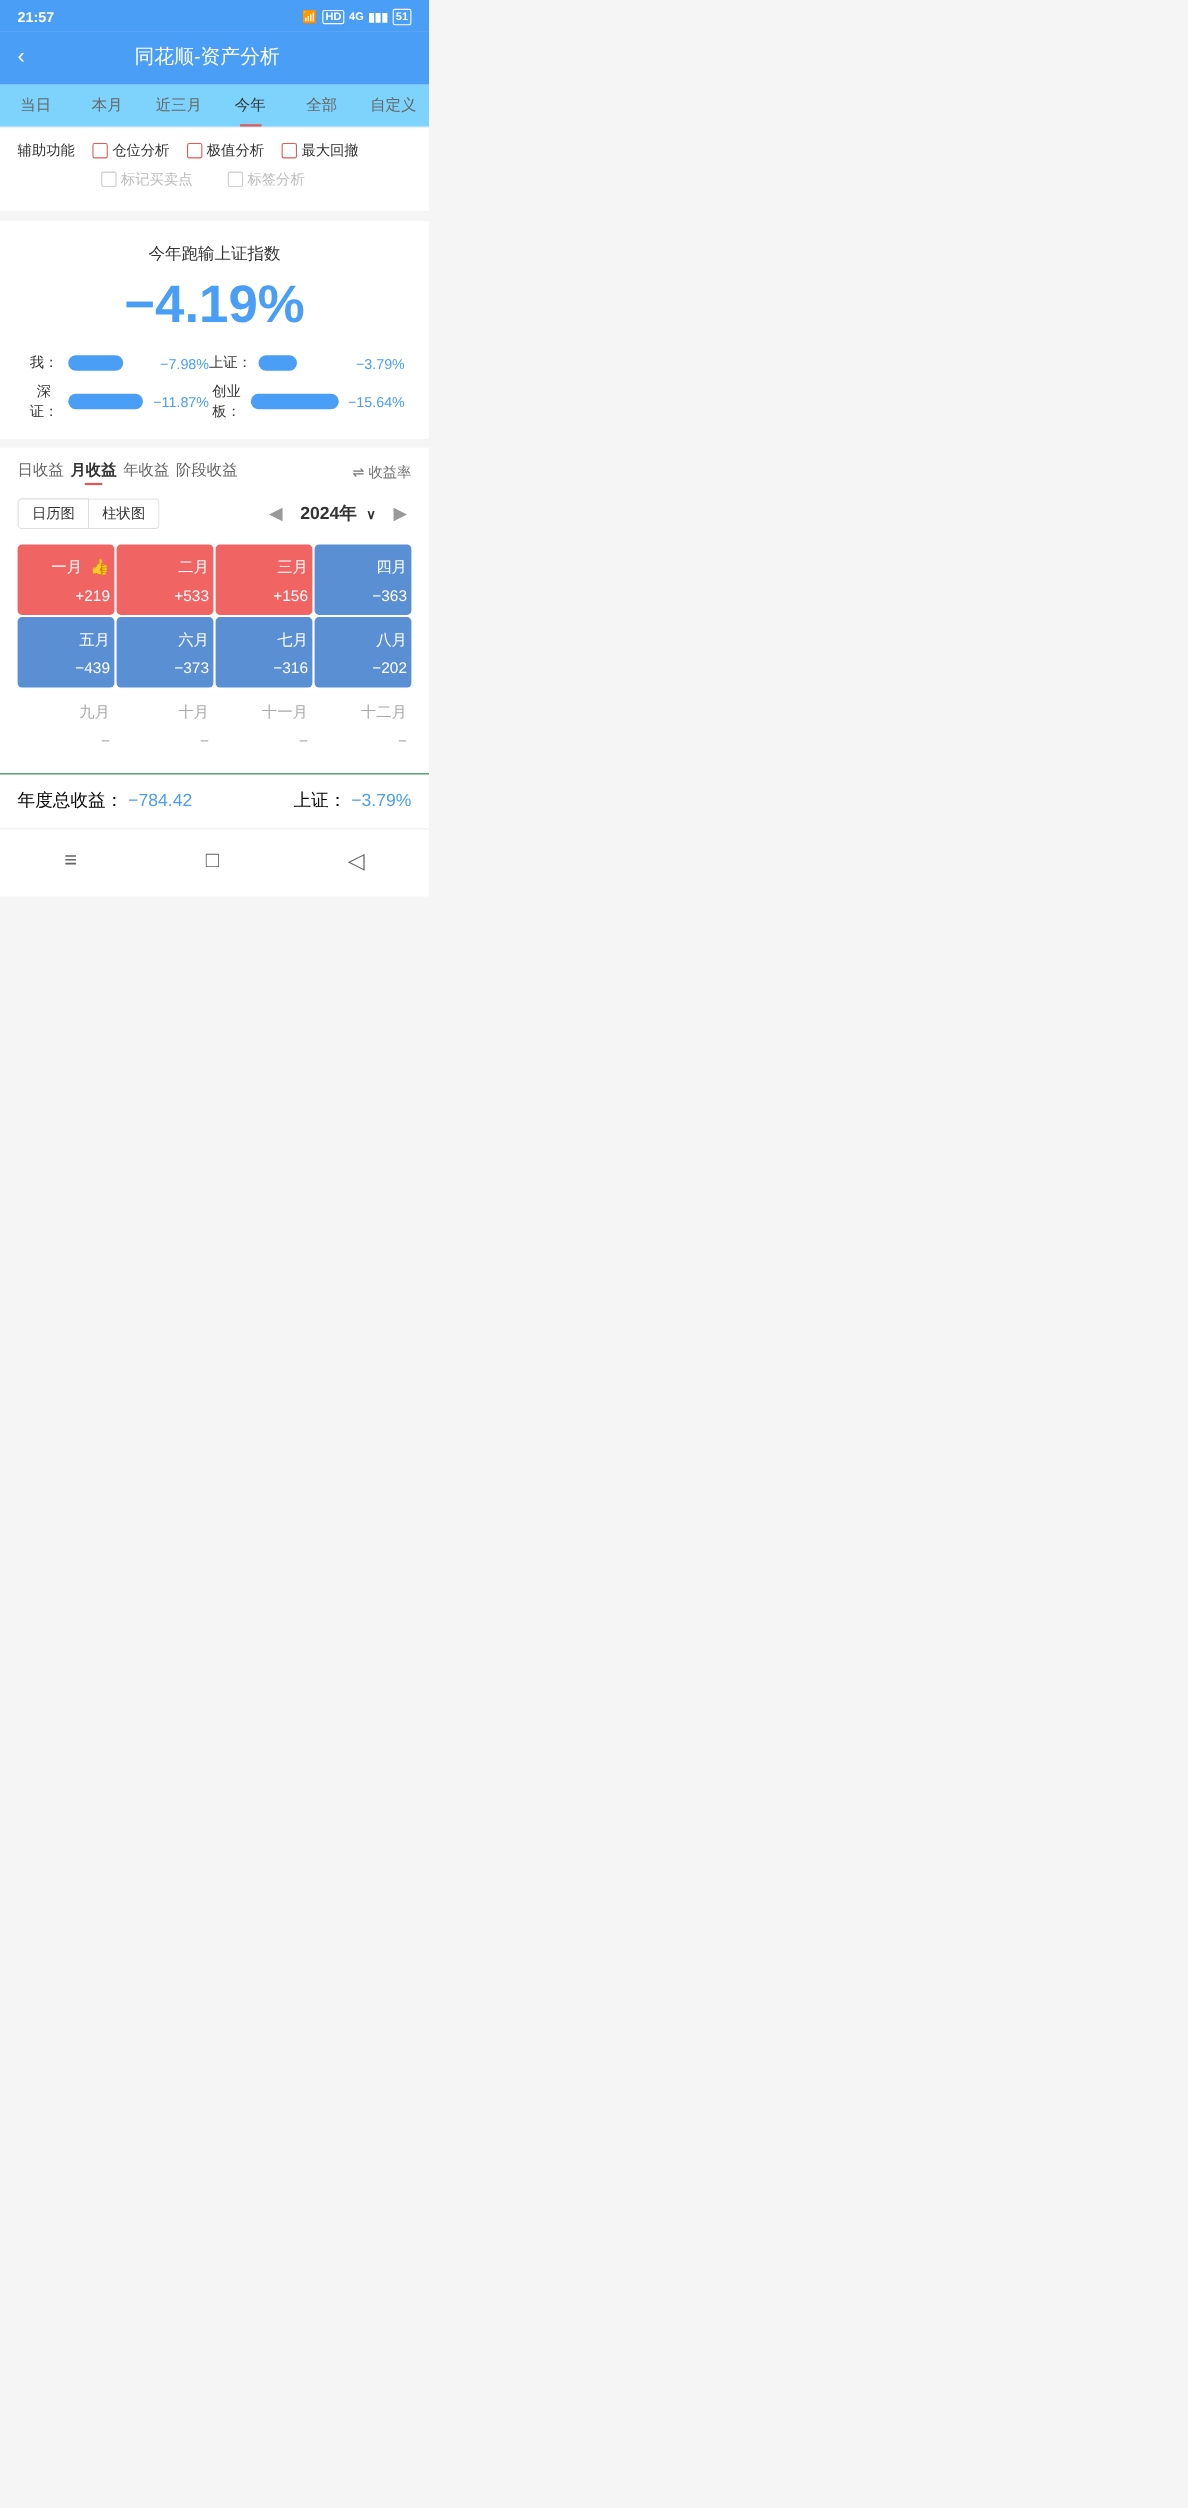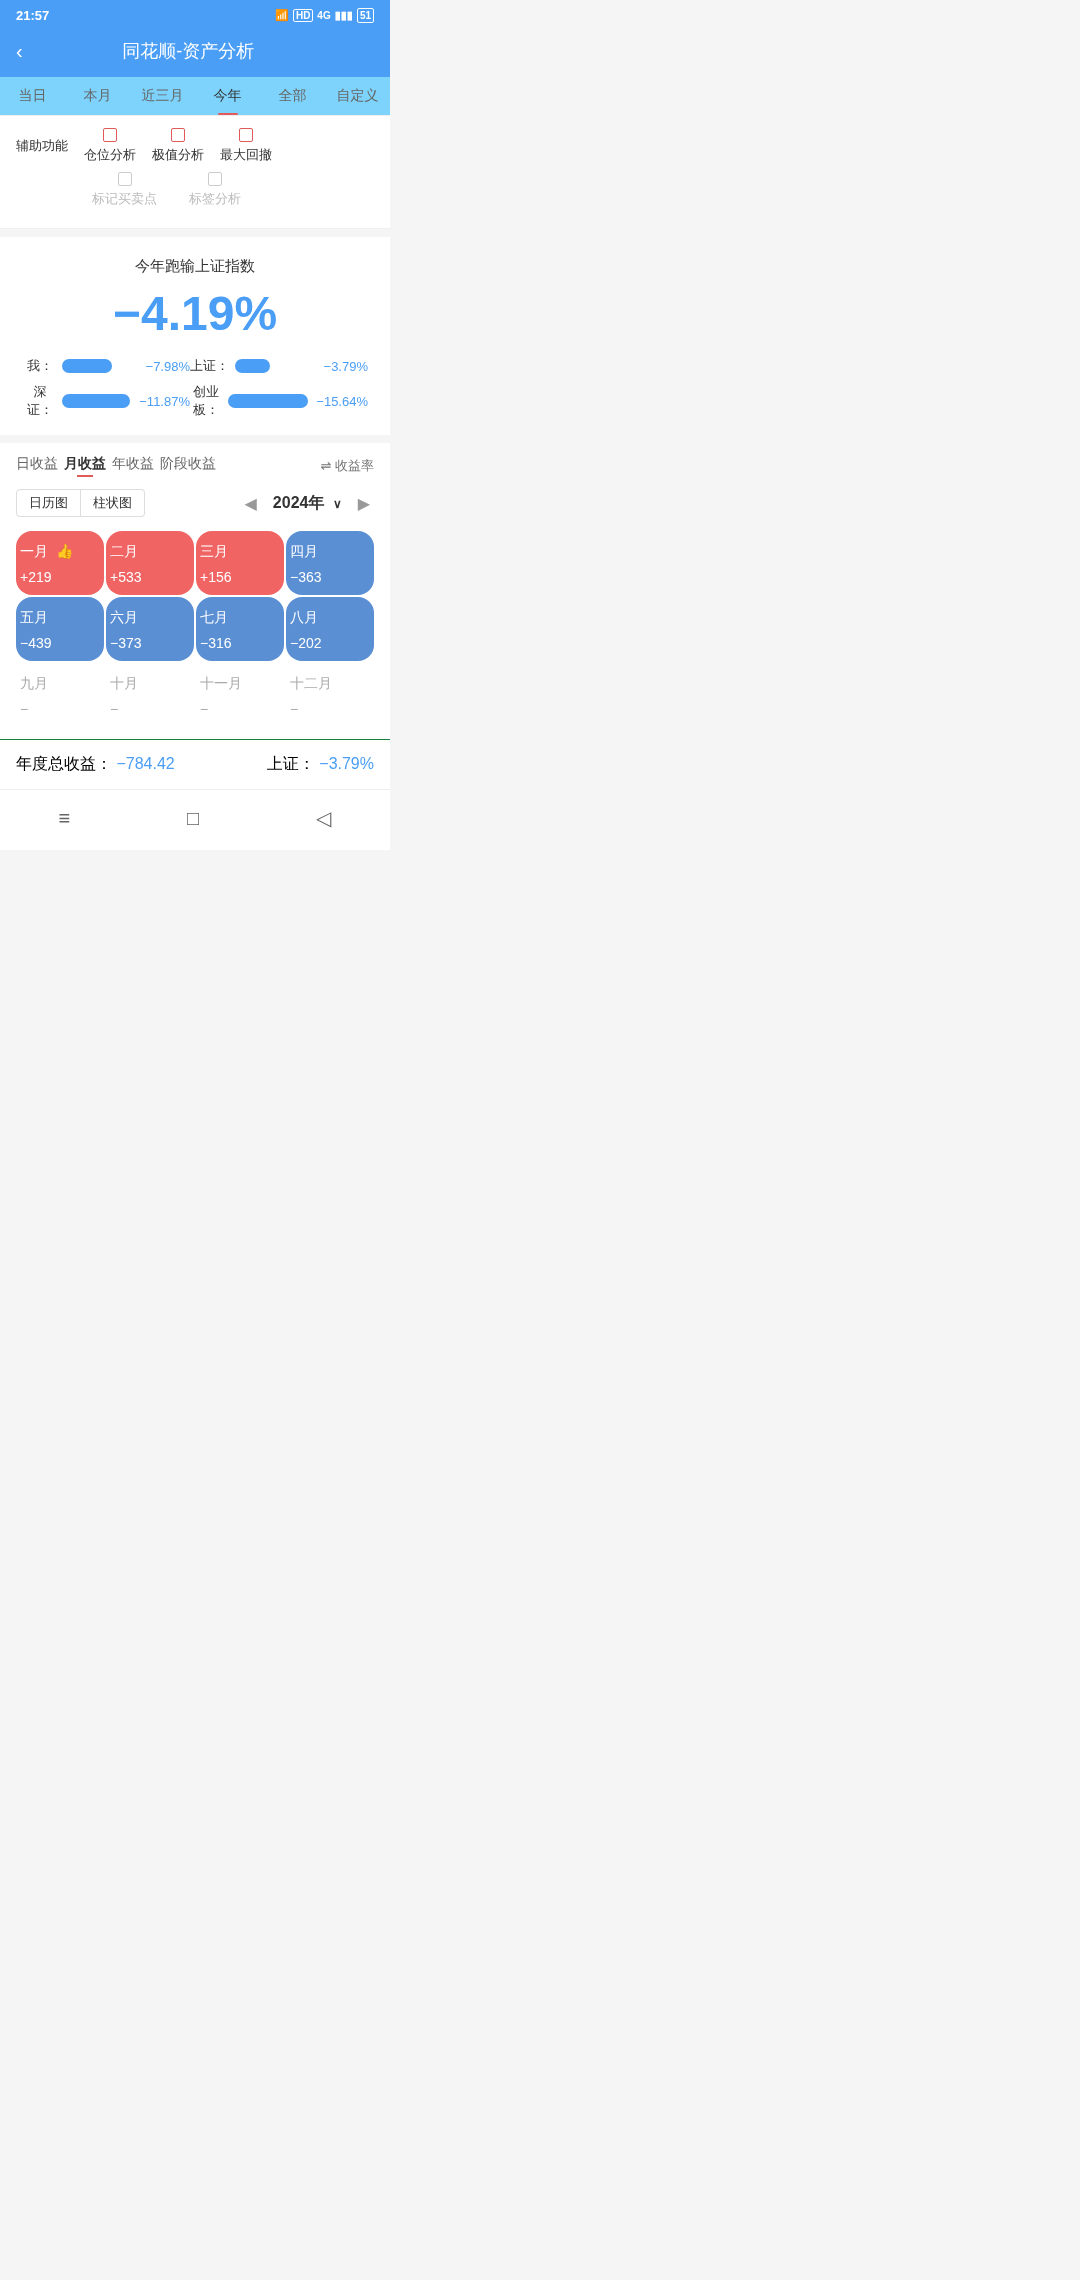--- a/index.html
+++ b/index.html
@@ -110,21 +110,20 @@
       font-size: 13px;
       color: #333;
       white-space: nowrap;
     }
     .checkbox-item {
       display: flex;
       align-items: center;
       gap: 4px;
       font-size: 13px;
       color: #333;
-      flex-direction: column;
     }
     .checkbox-item.disabled {
       color: #bbb;
     }
     .checkbox {
       width: 14px;
       height: 14px;
       border: 1.5px solid #ccc;
       border-radius: 2px;
       display: flex;
@@ -270,22 +269,22 @@
     }
 
     
     .month-grid {
       display: grid;
       grid-template-columns: 1fr 1fr 1fr 1fr;
       gap: 2px;
     }
     .month-cell {
       padding: 12px 4px 10px;
-      text-align: left;
-      border-radius: 16px;
+      text-align: right;
+      border-radius: 4px;
     }
     .month-cell.positive { background: #f06464; }
     .month-cell.negative { background: #5a8fd4; }
     .month-cell.empty { background: transparent; }
     .month-cell .month-name {
       font-size: 14px;
       color: white;
       margin-bottom: 8px;
     }
     .month-cell.empty .month-name { color: #aaa; }

